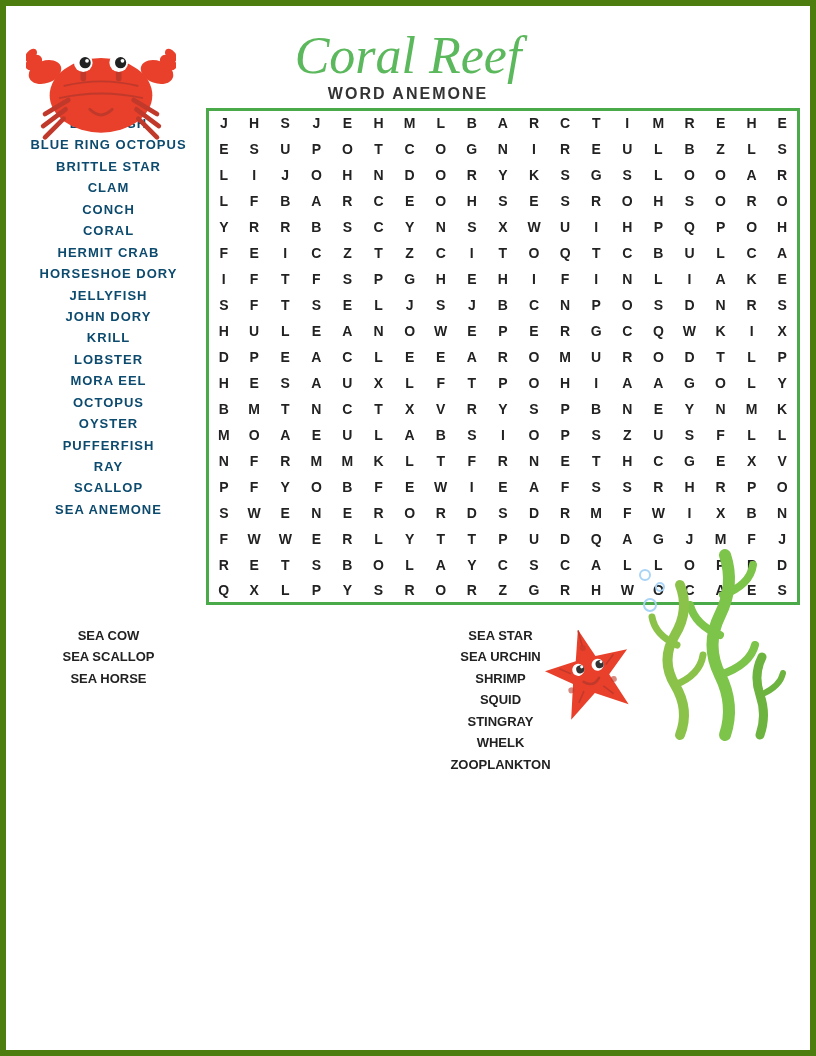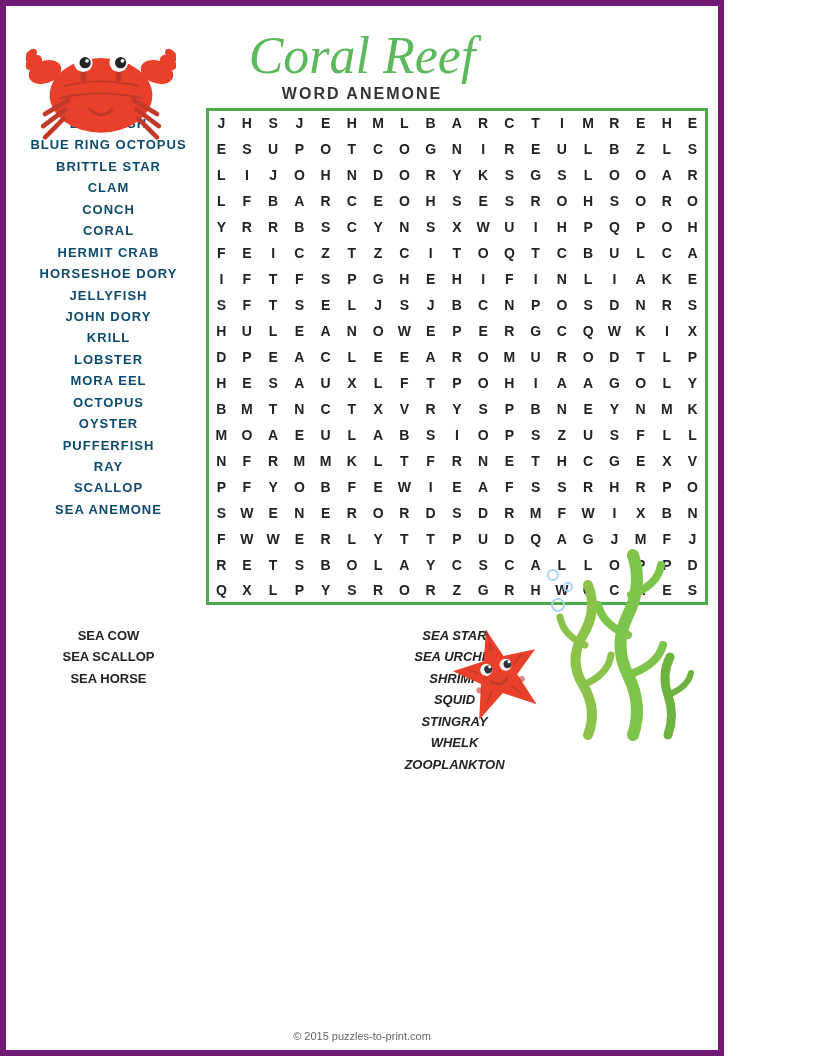--- a/index.html
+++ b/index.html
@@ -4,24 +4,24 @@
   <style>
     * { margin: 0; padding: 0; box-sizing: border-box; }
     body {
       width: 816px;
       height: 1056px;
       background: white;
       font-family: Arial, sans-serif;
       overflow: hidden;
     }
     .page {
-      width: 724px;
+      width: 816px;
       height: 1056px;
       background: white;
-      border: 6px solid #701a75;
+      border: 6px solid #4d7c0f;
       position: relative;
       padding: 10px;
     }
     .header {
       display: flex;
       align-items: flex-start;
       justify-content: center;
       position: relative;
       margin-bottom: 5px;
     }
@@ -99,21 +99,20 @@
       text-align: center;
     }
     .bottom-words-right {
       flex: 1;
       font-size: 13px;
       font-weight: bold;
       color: #222;
       line-height: 1.65;
       text-align: center;
       padding-top: 0;
-      font-style: italic;
     }
     .copyright {
       text-align: center;
       font-size: 11px;
       color: #666;
       position: absolute;
       bottom: 8px;
       width: 100%;
       left: 0;
     }
@@ -667,15 +666,14 @@
           <line x1="0" y1="-46" x2="0" y2="-30" stroke="#c0392b" stroke-width="1.5"></line>
           <line x1="28" y1="-14" x2="18" y2="-6" stroke="#c0392b" stroke-width="1.5"></line>
           <line x1="-28" y1="-14" x2="-18" y2="-6" stroke="#c0392b" stroke-width="1.5"></line>
           <line x1="18" y1="24" x2="10" y2="14" stroke="#c0392b" stroke-width="1.5"></line>
           <line x1="-18" y1="24" x2="-10" y2="14" stroke="#c0392b" stroke-width="1.5"></line>
         </g>
       </svg>
     </div>
   </div>
 
-  <div class="copyright">© 2015 puzzles-to-print.com</div>
 
 </div>
 
 </body></html>

